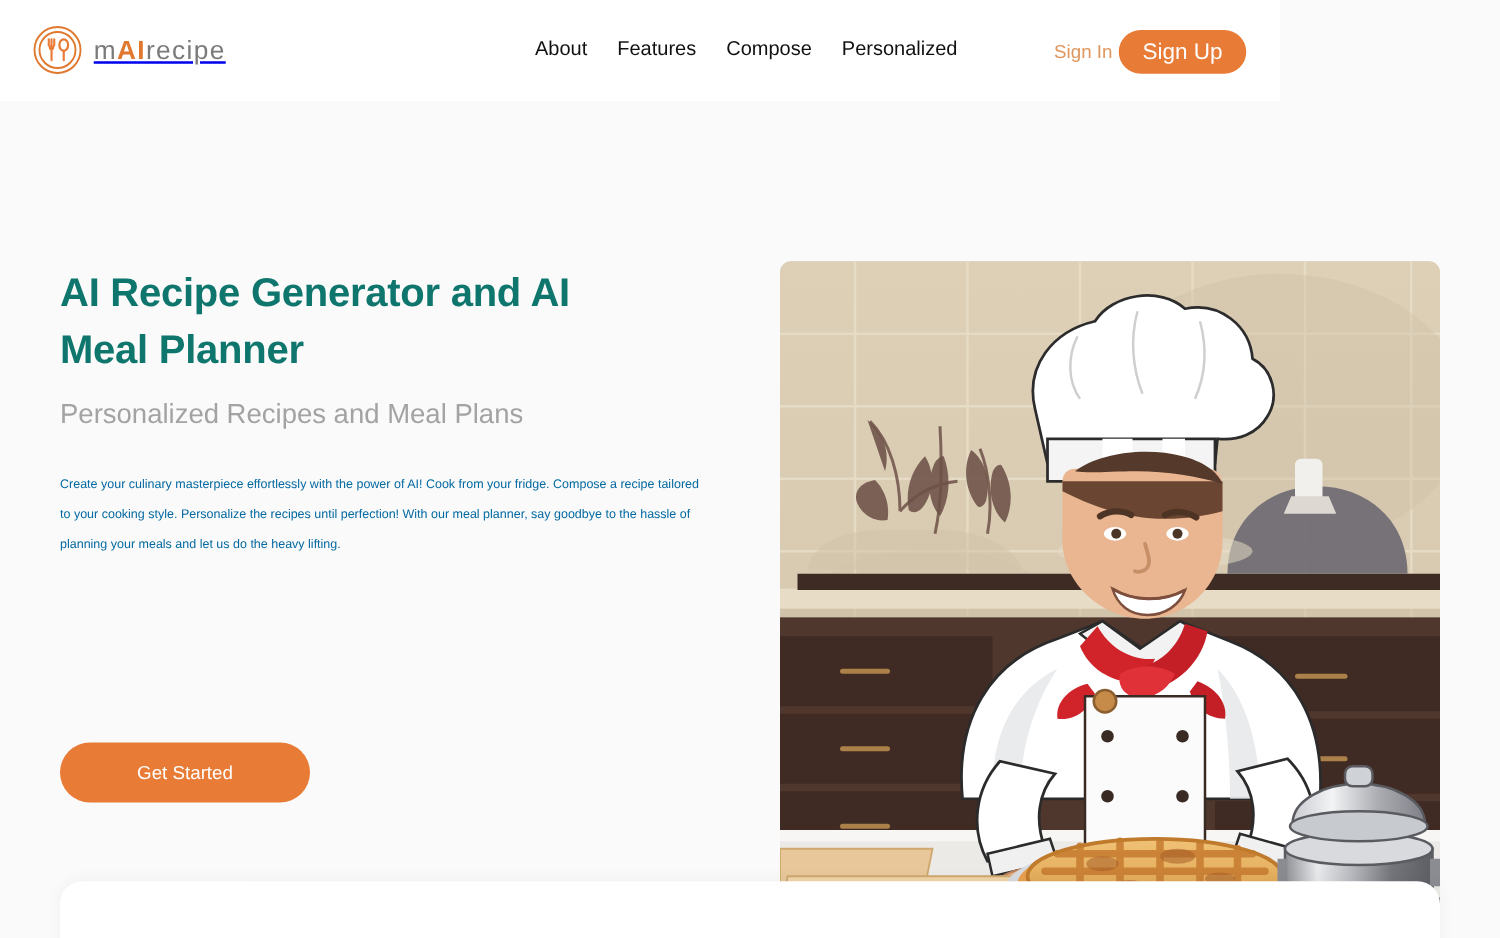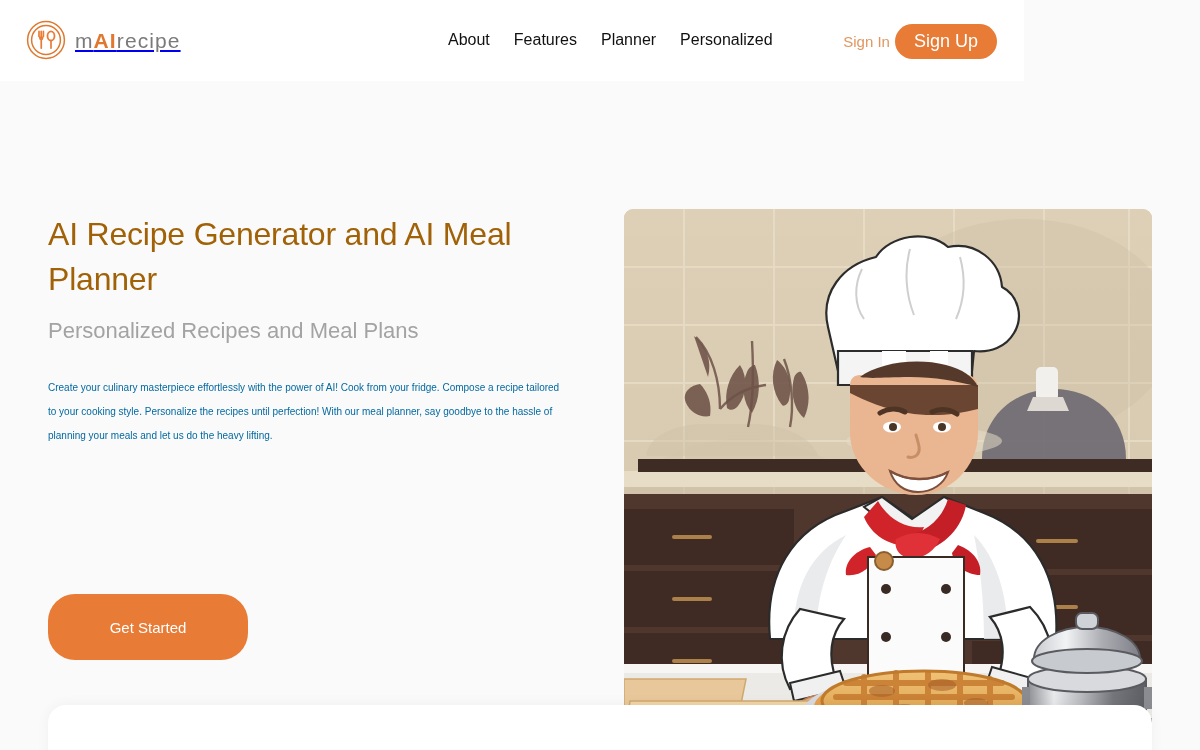--- a/index.html
+++ b/index.html
@@ -47,21 +47,21 @@
     letter-spacing: 1.1px;
     font-weight: 400;
     color: #7a7a7a;
     white-space: nowrap;
     line-height: 1;
   }
   .logo-text .accent { color: #e0782f; font-weight: 700; }
 
   .nav {
     position: absolute;
-    left: 448px;
+    left: 428px;
     top: 28px;
     display: flex;
     align-items: center;
     gap: 24px;
   }
   .nav-item {
     font-size: 16px;
     color: #111111;
     text-decoration: none;
     white-space: nowrap;
@@ -111,22 +111,22 @@
 
   .hero-copy {
     position: absolute;
     left: 48px;
     top: 131px;
     width: 530px;
   }
 
   .hero-title {
     font-size: 32px;
-    font-weight: 400;
-    color: #a16207;
+    font-weight: 700;
+    color: #0f766e;
     line-height: 45px;
     letter-spacing: -0.2px;
     max-width: 470px;
   }
 
   .hero-sub {
     margin-top: 14px;
     font-size: 22px;
     font-weight: 400;
     color: #a3a3a3;
@@ -139,21 +139,21 @@
     color: #0369a1;
     line-height: 24px;
     max-width: 522px;
   }
 
   .cta {
     position: absolute;
     left: 0;
     top: 382px;
     width: 200px;
-    height: 66px;
+    height: 48px;
     border: none;
     border-radius: 27px;
     background: #e87b35;
     color: #ffffff;
     font-size: 15px;
     font-family: inherit;
     cursor: pointer;
   }
 
   
@@ -197,21 +197,21 @@
 
       <ellipse cx="25.0" cy="16.0" rx="3.5" ry="4.6" fill="none" stroke="#e87b35" stroke-width="1.8"></ellipse>
       <rect x="24.15" y="19.6" width="1.7" height="9.4" rx="0.8" fill="#e87b35"></rect>
     </svg>
     <span class="logo-text"><span>m</span><span class="accent">AI</span><span>recipe</span></span>
   </a>
 
   <nav class="nav">
     <a class="nav-item" href="#">About</a>
     <a class="nav-item" href="#">Features</a>
-    <a class="nav-item" href="#">Planner</a>
+    <a class="nav-item" href="#">Compose</a>
     <a class="nav-item" href="#">Personalized</a>
   </nav>
 
   <div class="auth">
     <a class="signin" href="#">Sign In</a>
     <button class="signup">Sign Up</button>
   </div>
 
 </header>
 

